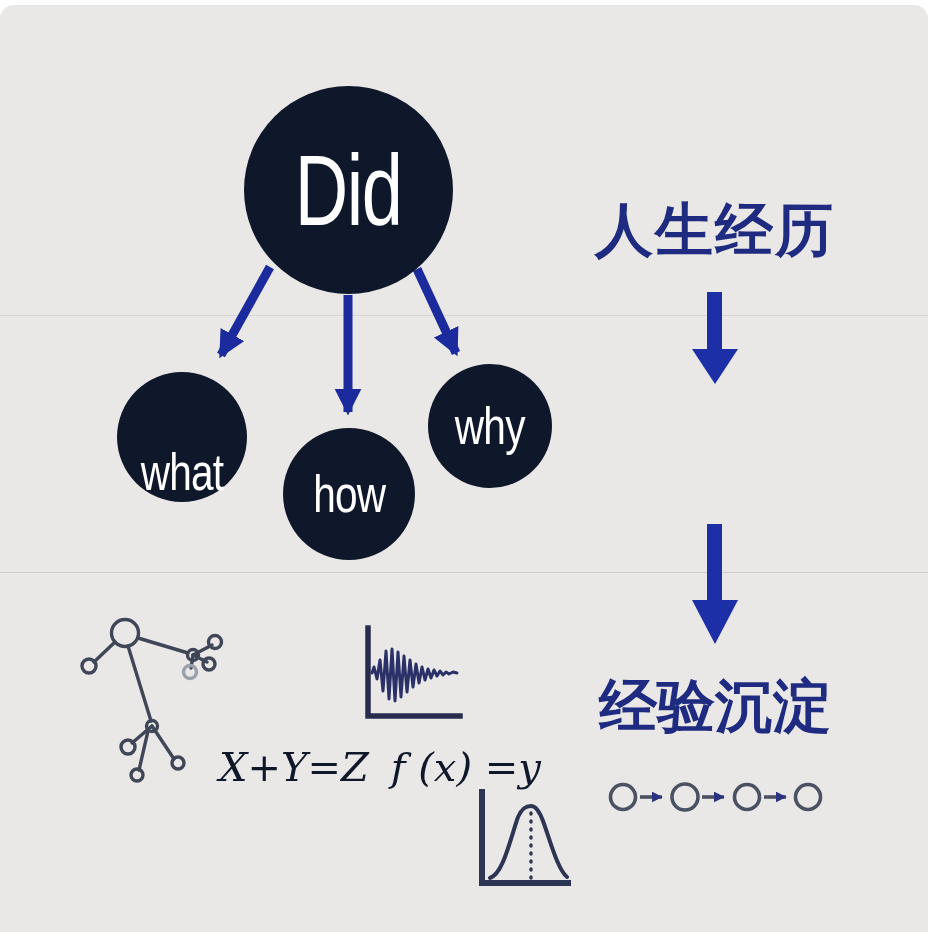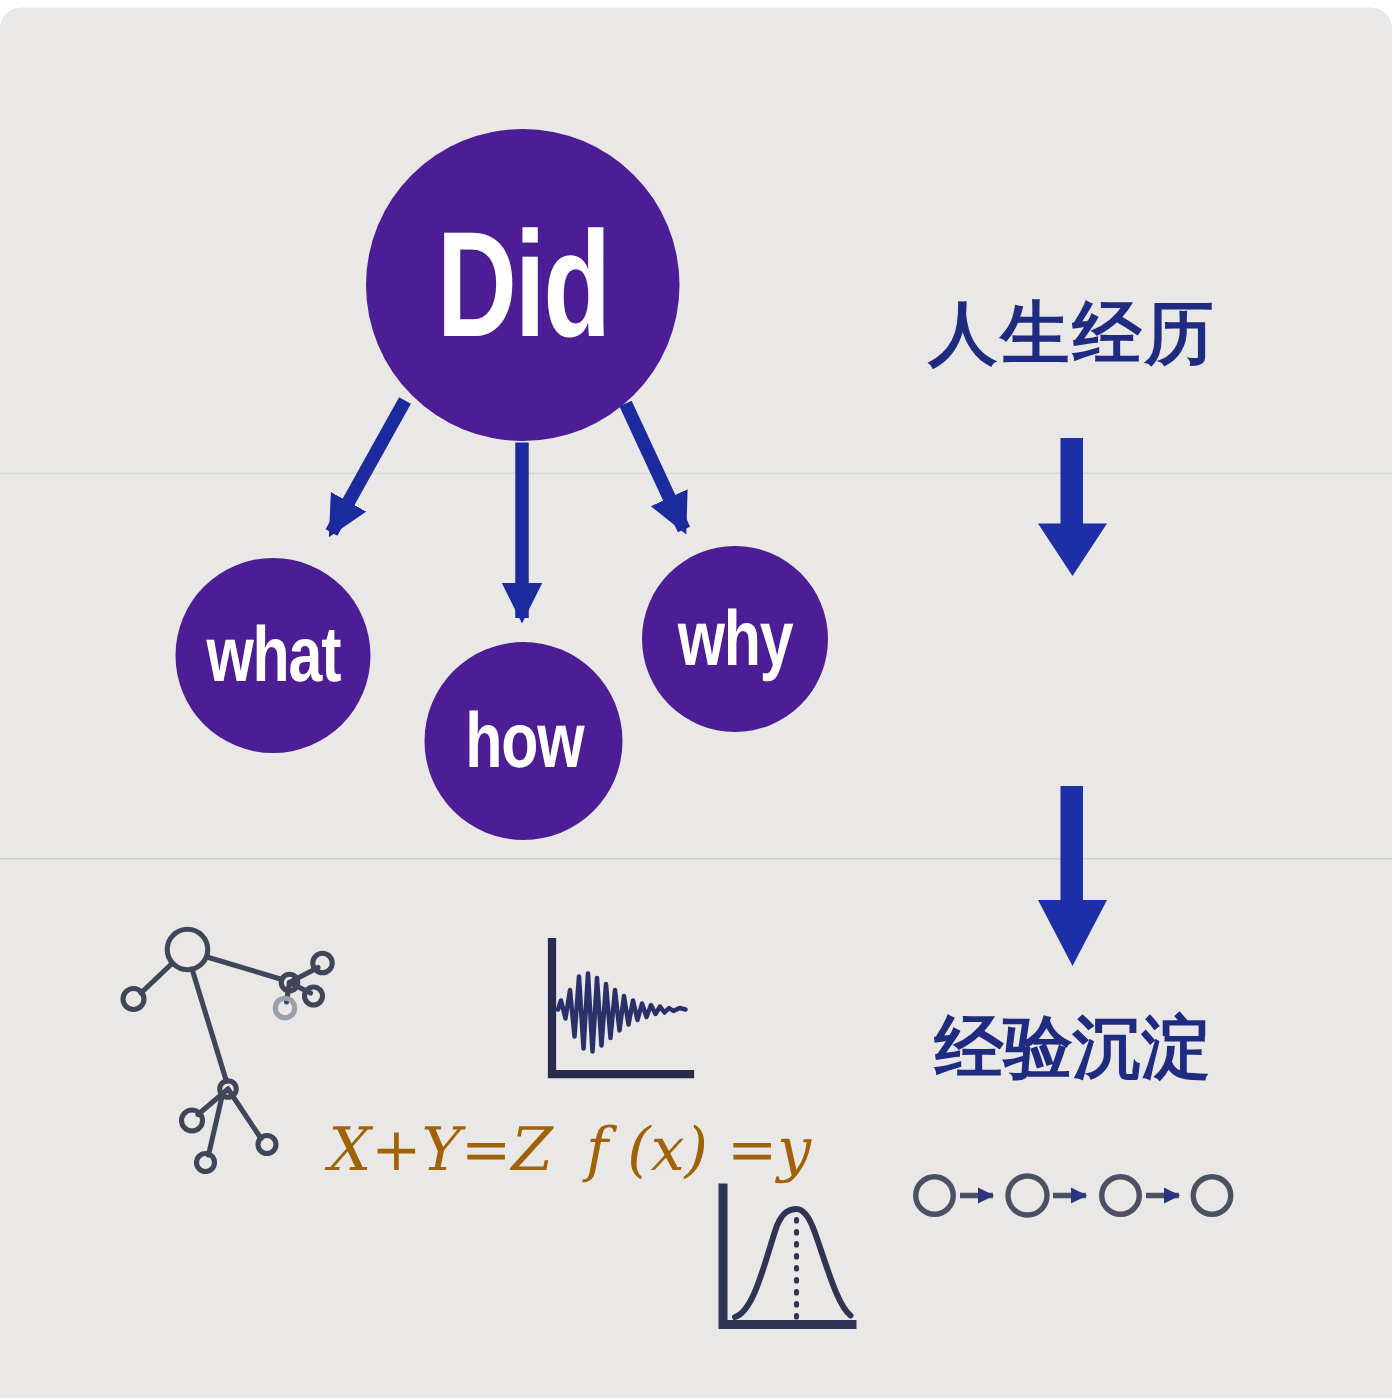--- a/index.html
+++ b/index.html
@@ -9,54 +9,54 @@
   }
   #panel{
     position:absolute;left:0;top:5px;width:928px;height:927px;
     background:#e9e8e6;border-radius:14px 14px 0 0;
   }
   .divider{position:absolute;left:0;width:928px;height:0;border-top:1.5px solid #cccccb;}
   #divider-1{top:315px;border-top-color:#d6d5d4;}
   #divider-2{top:572px;}
 
   .node{
-    position:absolute;border-radius:50%;background:#4c1d95;
+    position:absolute;border-radius:50%;background:#0f172a;
     display:flex;align-items:center;justify-content:center;
-    color:#ffffff;font-weight:bold;
+    color:#ffffff;font-weight:normal;
   }
   #node-did{left:244px;top:86px;width:209px;height:208px;}
   #node-did .node-label{font-size:100px;transform:scaleX(0.74);letter-spacing:-2px;}
-  #node-what{left:117px;top:372px;width:130px;height:130px;}
+  #node-what{left:117px;top:372px;width:130px;height:130px;align-items:flex-end;}
   #node-how{left:283px;top:428px;width:132px;height:132px;}
   #node-why{left:428px;top:364px;width:124px;height:124px;}
   .child-label{font-size:52px;transform:scaleX(0.78);letter-spacing:-1px;}
 
   .stage-label{
     position:absolute;left:554px;width:322px;text-align:center;
-    color:#1e2b80;font-weight:bold;font-size:46px;letter-spacing:2px;white-space:nowrap;
+    color:#1e2b80;font-weight:bold;font-size:58px;letter-spacing:2px;white-space:nowrap;
   }
   #stage-1{top:192px;}
   #stage-2{top:431px;}
   #stage-3{top:668px;letter-spacing:0;}
 
   .big-arrow{position:absolute;}
   .big-arrow .shaft{position:absolute;background:#1d2fa6;}
   .big-arrow .head{position:absolute;width:0;height:0;}
   #big-arrow-1 .shaft{left:707px;top:292px;width:15px;height:60px;}
   #big-arrow-1 .head{left:692px;top:349px;border-left:23px solid transparent;
     border-right:23px solid transparent;border-top:35px solid #1d2fa6;}
   #big-arrow-2 .shaft{left:707px;top:524px;width:15px;height:78px;}
   #big-arrow-2 .head{left:692px;top:600px;border-left:23px solid transparent;
     border-right:23px solid transparent;border-top:44px solid #1d2fa6;}
 
   .sketch{position:absolute;}
   #formula{
     position:absolute;left:219px;top:744px;width:270px;
     font-family:"DejaVu Serif","Liberation Serif",serif;font-style:italic;
-    color:#a16207;font-size:40px;white-space:nowrap;
+    color:#0f172a;font-size:40px;white-space:nowrap;
   }
   #formula .f2{margin-left:22px;}
   svg{display:block;}
 </style>
 </head>
 <body>
 
 <div id="canvas">
   <div id="panel"></div>
   <div id="divider-1" class="divider"></div>

